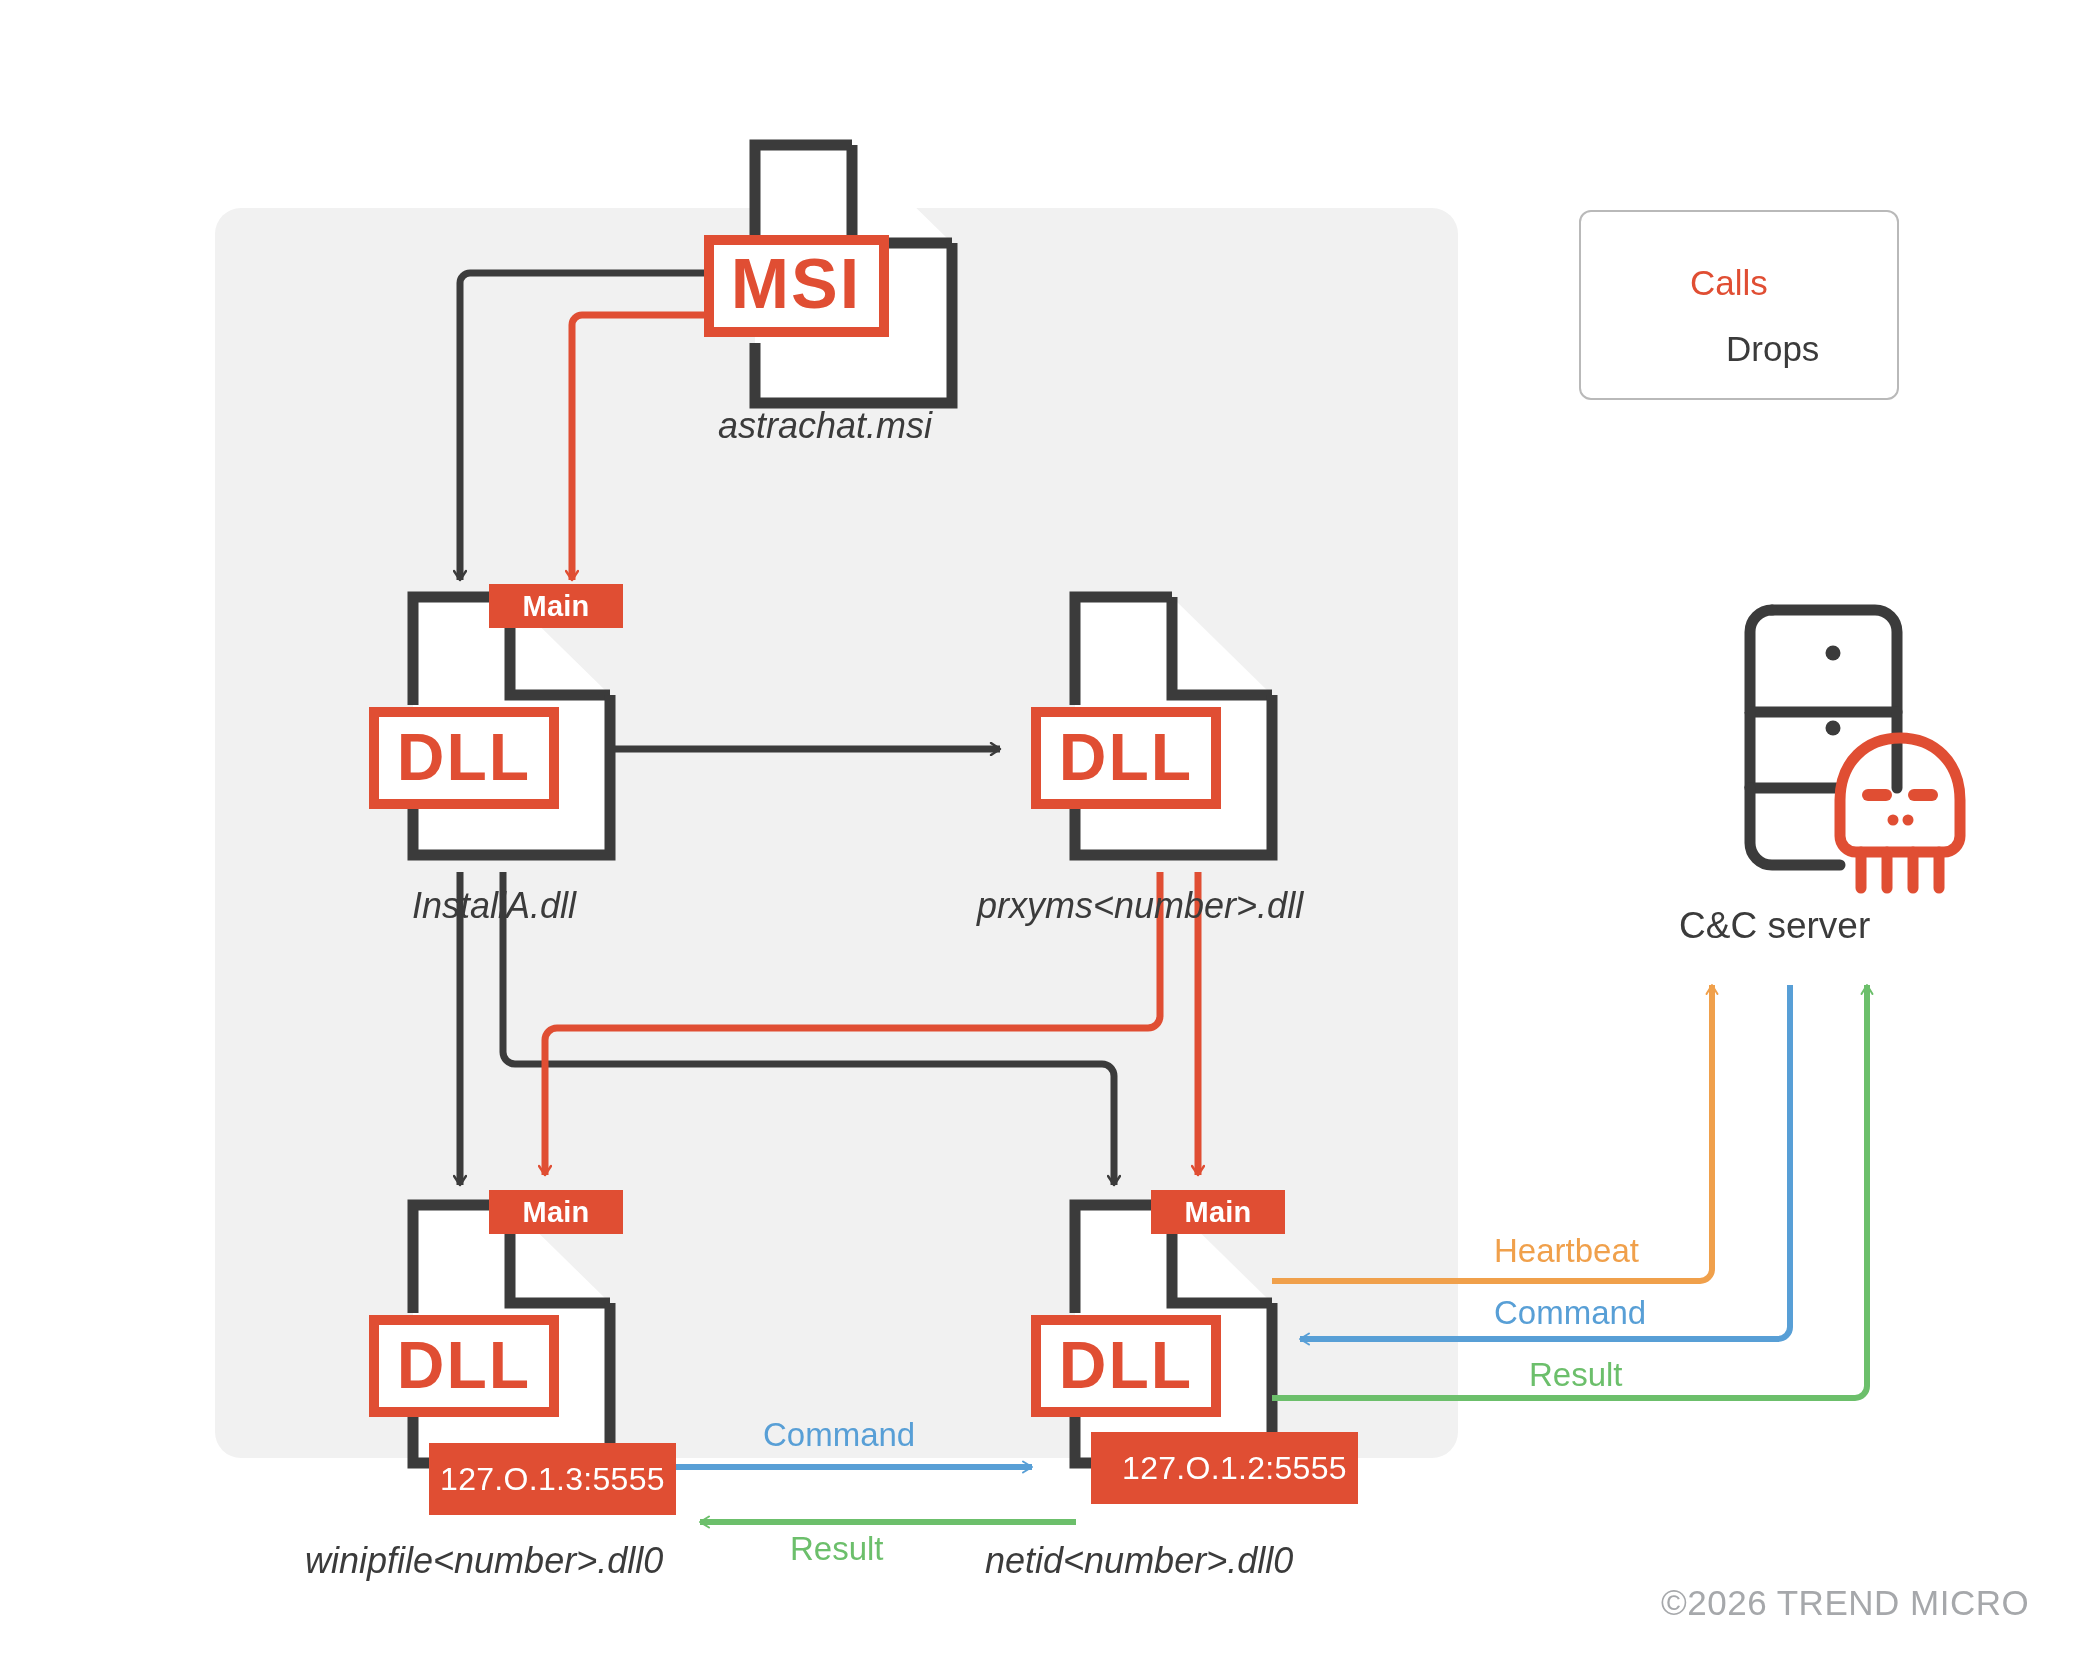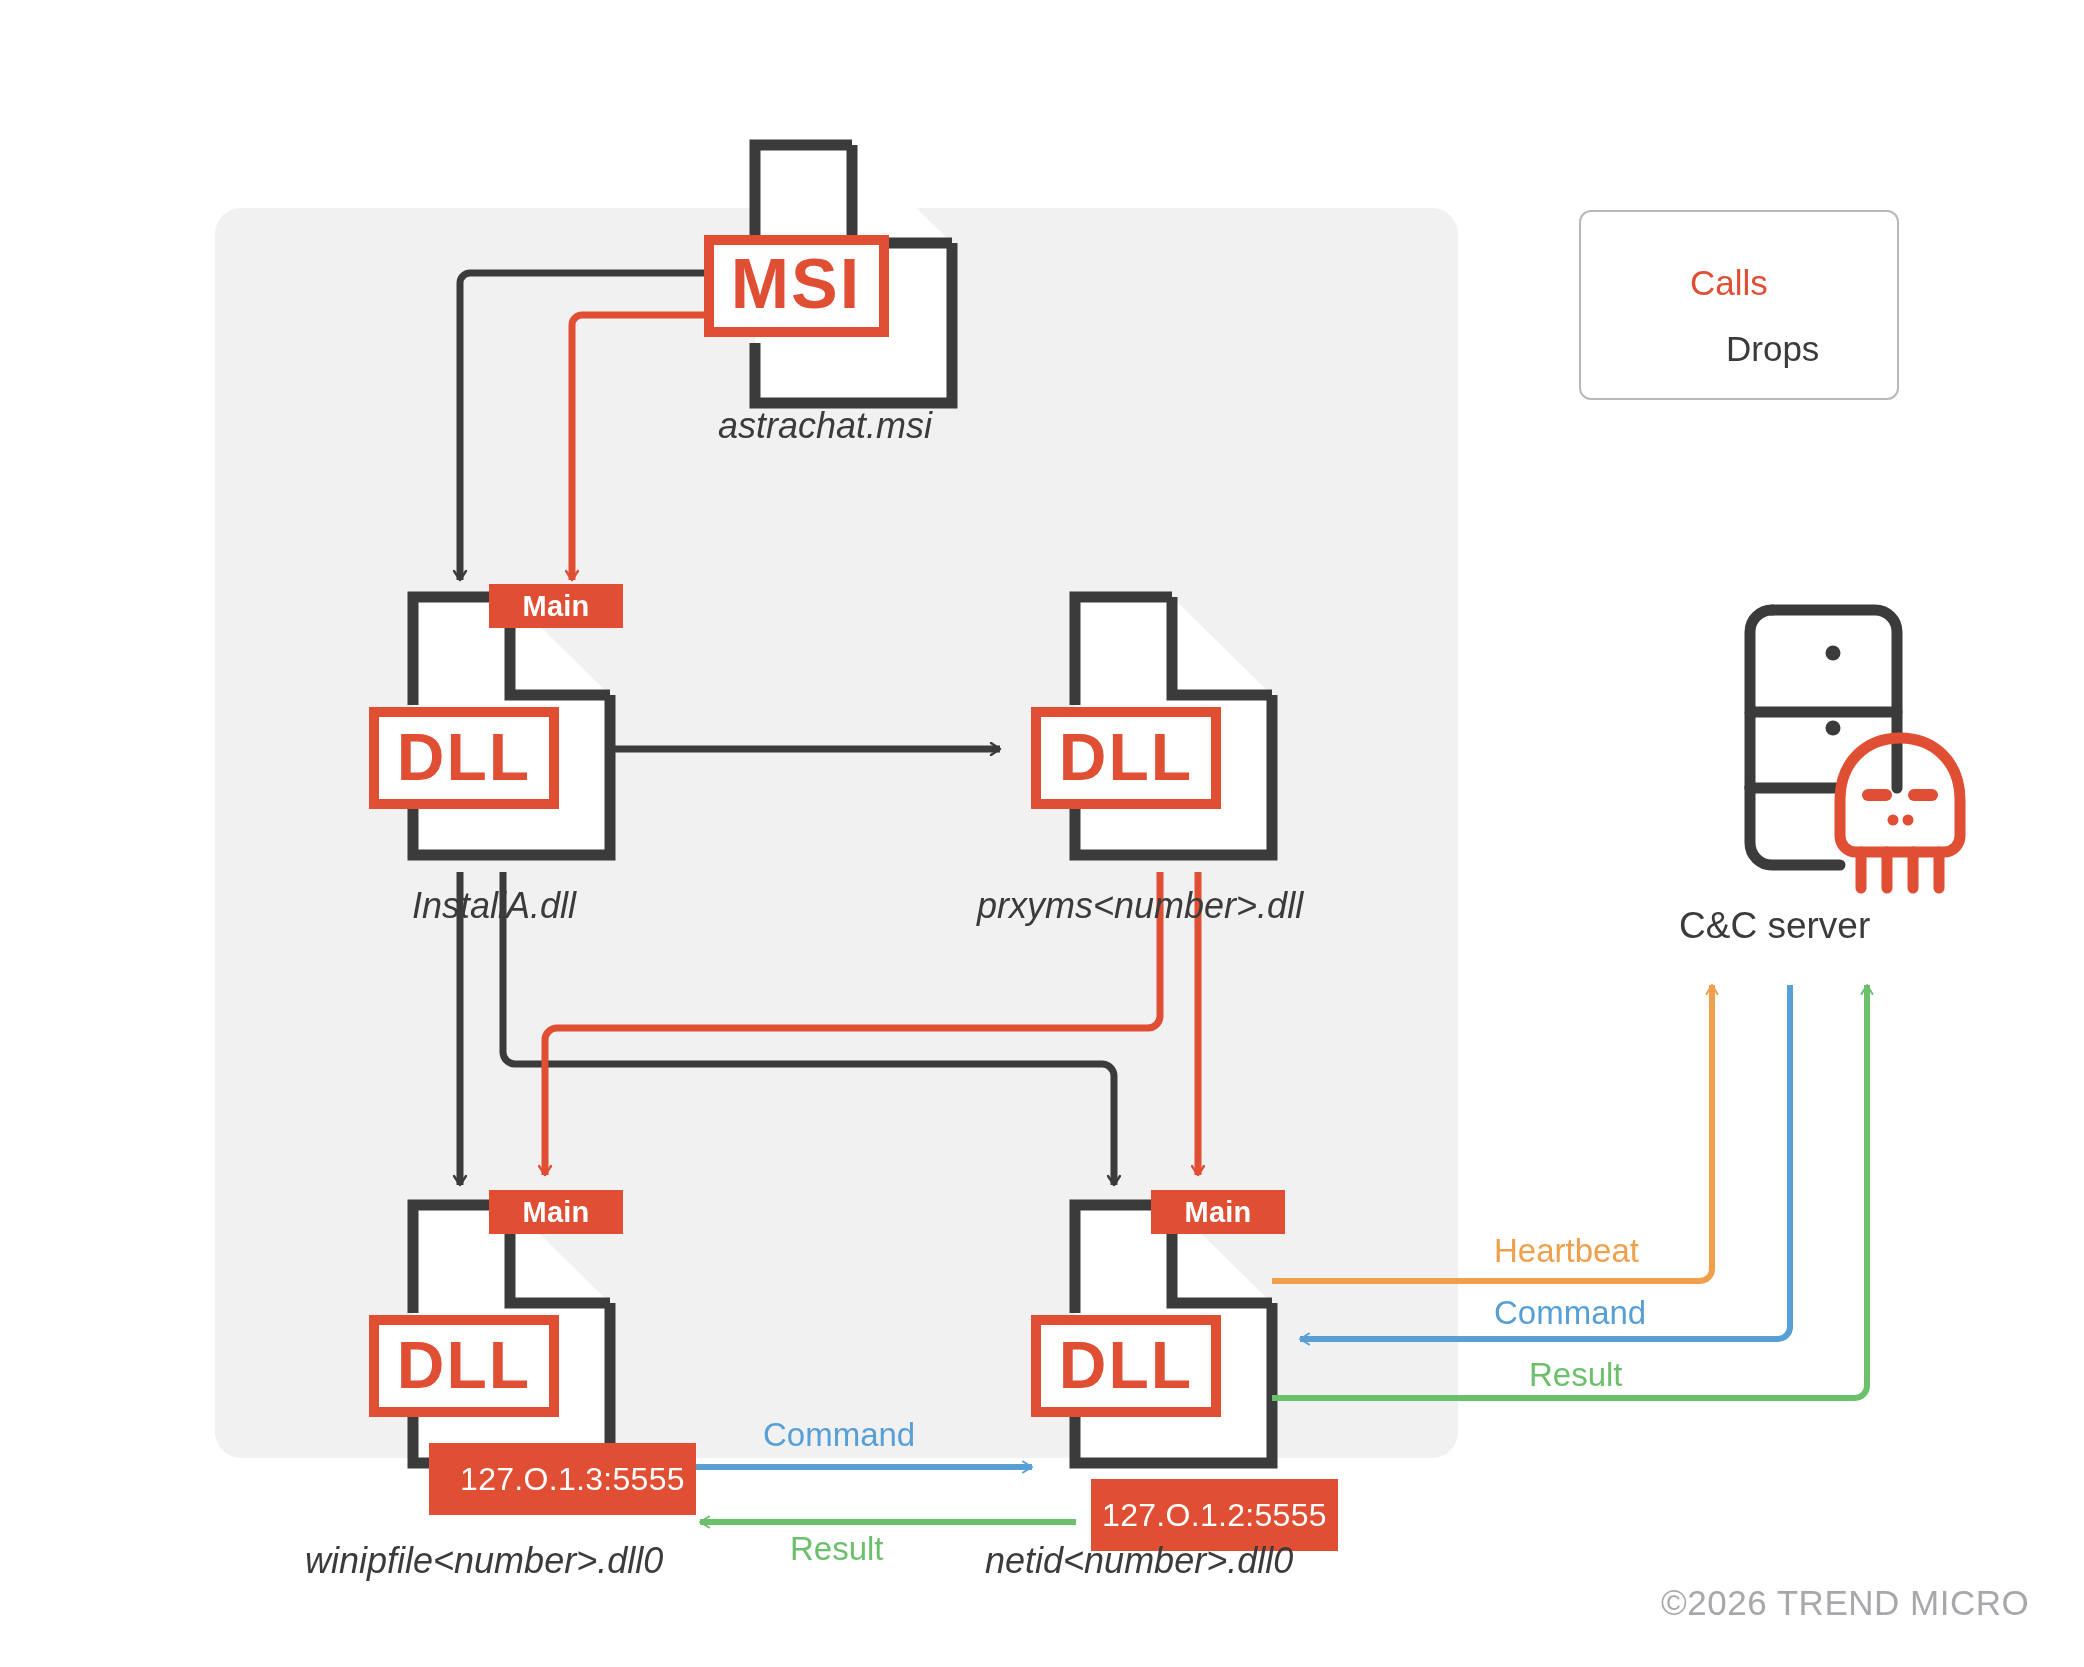--- a/index.html
+++ b/index.html
@@ -245,22 +245,22 @@
 
 
   <div class="legend-box"></div>
   <div class="legend-text" style="left:1690px; top:263px; color:#e04e33;">Calls</div>
   <div class="legend-text" style="left:1726px; top:329px; color:#3b3b3b;">Drops</div>
 
   <div class="badge-main" style="left:489px; top:584px; width:134px; height:44px;">Main</div>
   <div class="badge-main" style="left:489px; top:1190px; width:134px; height:44px;">Main</div>
   <div class="badge-main" style="left:1151px; top:1190px; width:134px; height:44px;">Main</div>
 
-  <div class="badge-ip" style="left:429px; top:1443px; width:247px; height:72px;padding-left:20px;">127.O.1.3:5555</div>
-  <div class="badge-ip" style="left:1091px; top:1479px; width:247px; height:72px;">127.O.1.2:5555</div>
+  <div class="badge-ip" style="left:429px; top:1443px; width:247px; height:72px;">127.O.1.3:5555</div>
+  <div class="badge-ip" style="left:1091px; top:1432px; width:247px; height:72px;padding-left:20px;">127.O.1.2:5555</div>
 
   <div class="htext file-caption" style="left:718px; top:408px;">astrachat.msi</div>
   <div class="htext file-caption" style="left:412px; top:888px;">InstallA.dll</div>
   <div class="htext file-caption" style="left:977px; top:888px;">prxyms&lt;number&gt;.dll</div>
   <div class="htext file-caption" style="left:305px; top:1543px;">winipfile&lt;number&gt;.dll0</div>
   <div class="htext file-caption" style="left:985px; top:1543px;text-align:center;">netid&lt;number&gt;.dll0</div>
 
   <div class="cc-label" style="left:1679px; top:905px;">C&amp;C server</div>
 
   <div class="flow-label" style="left:763px; top:1416px; color:#589fd6;">Command</div>

